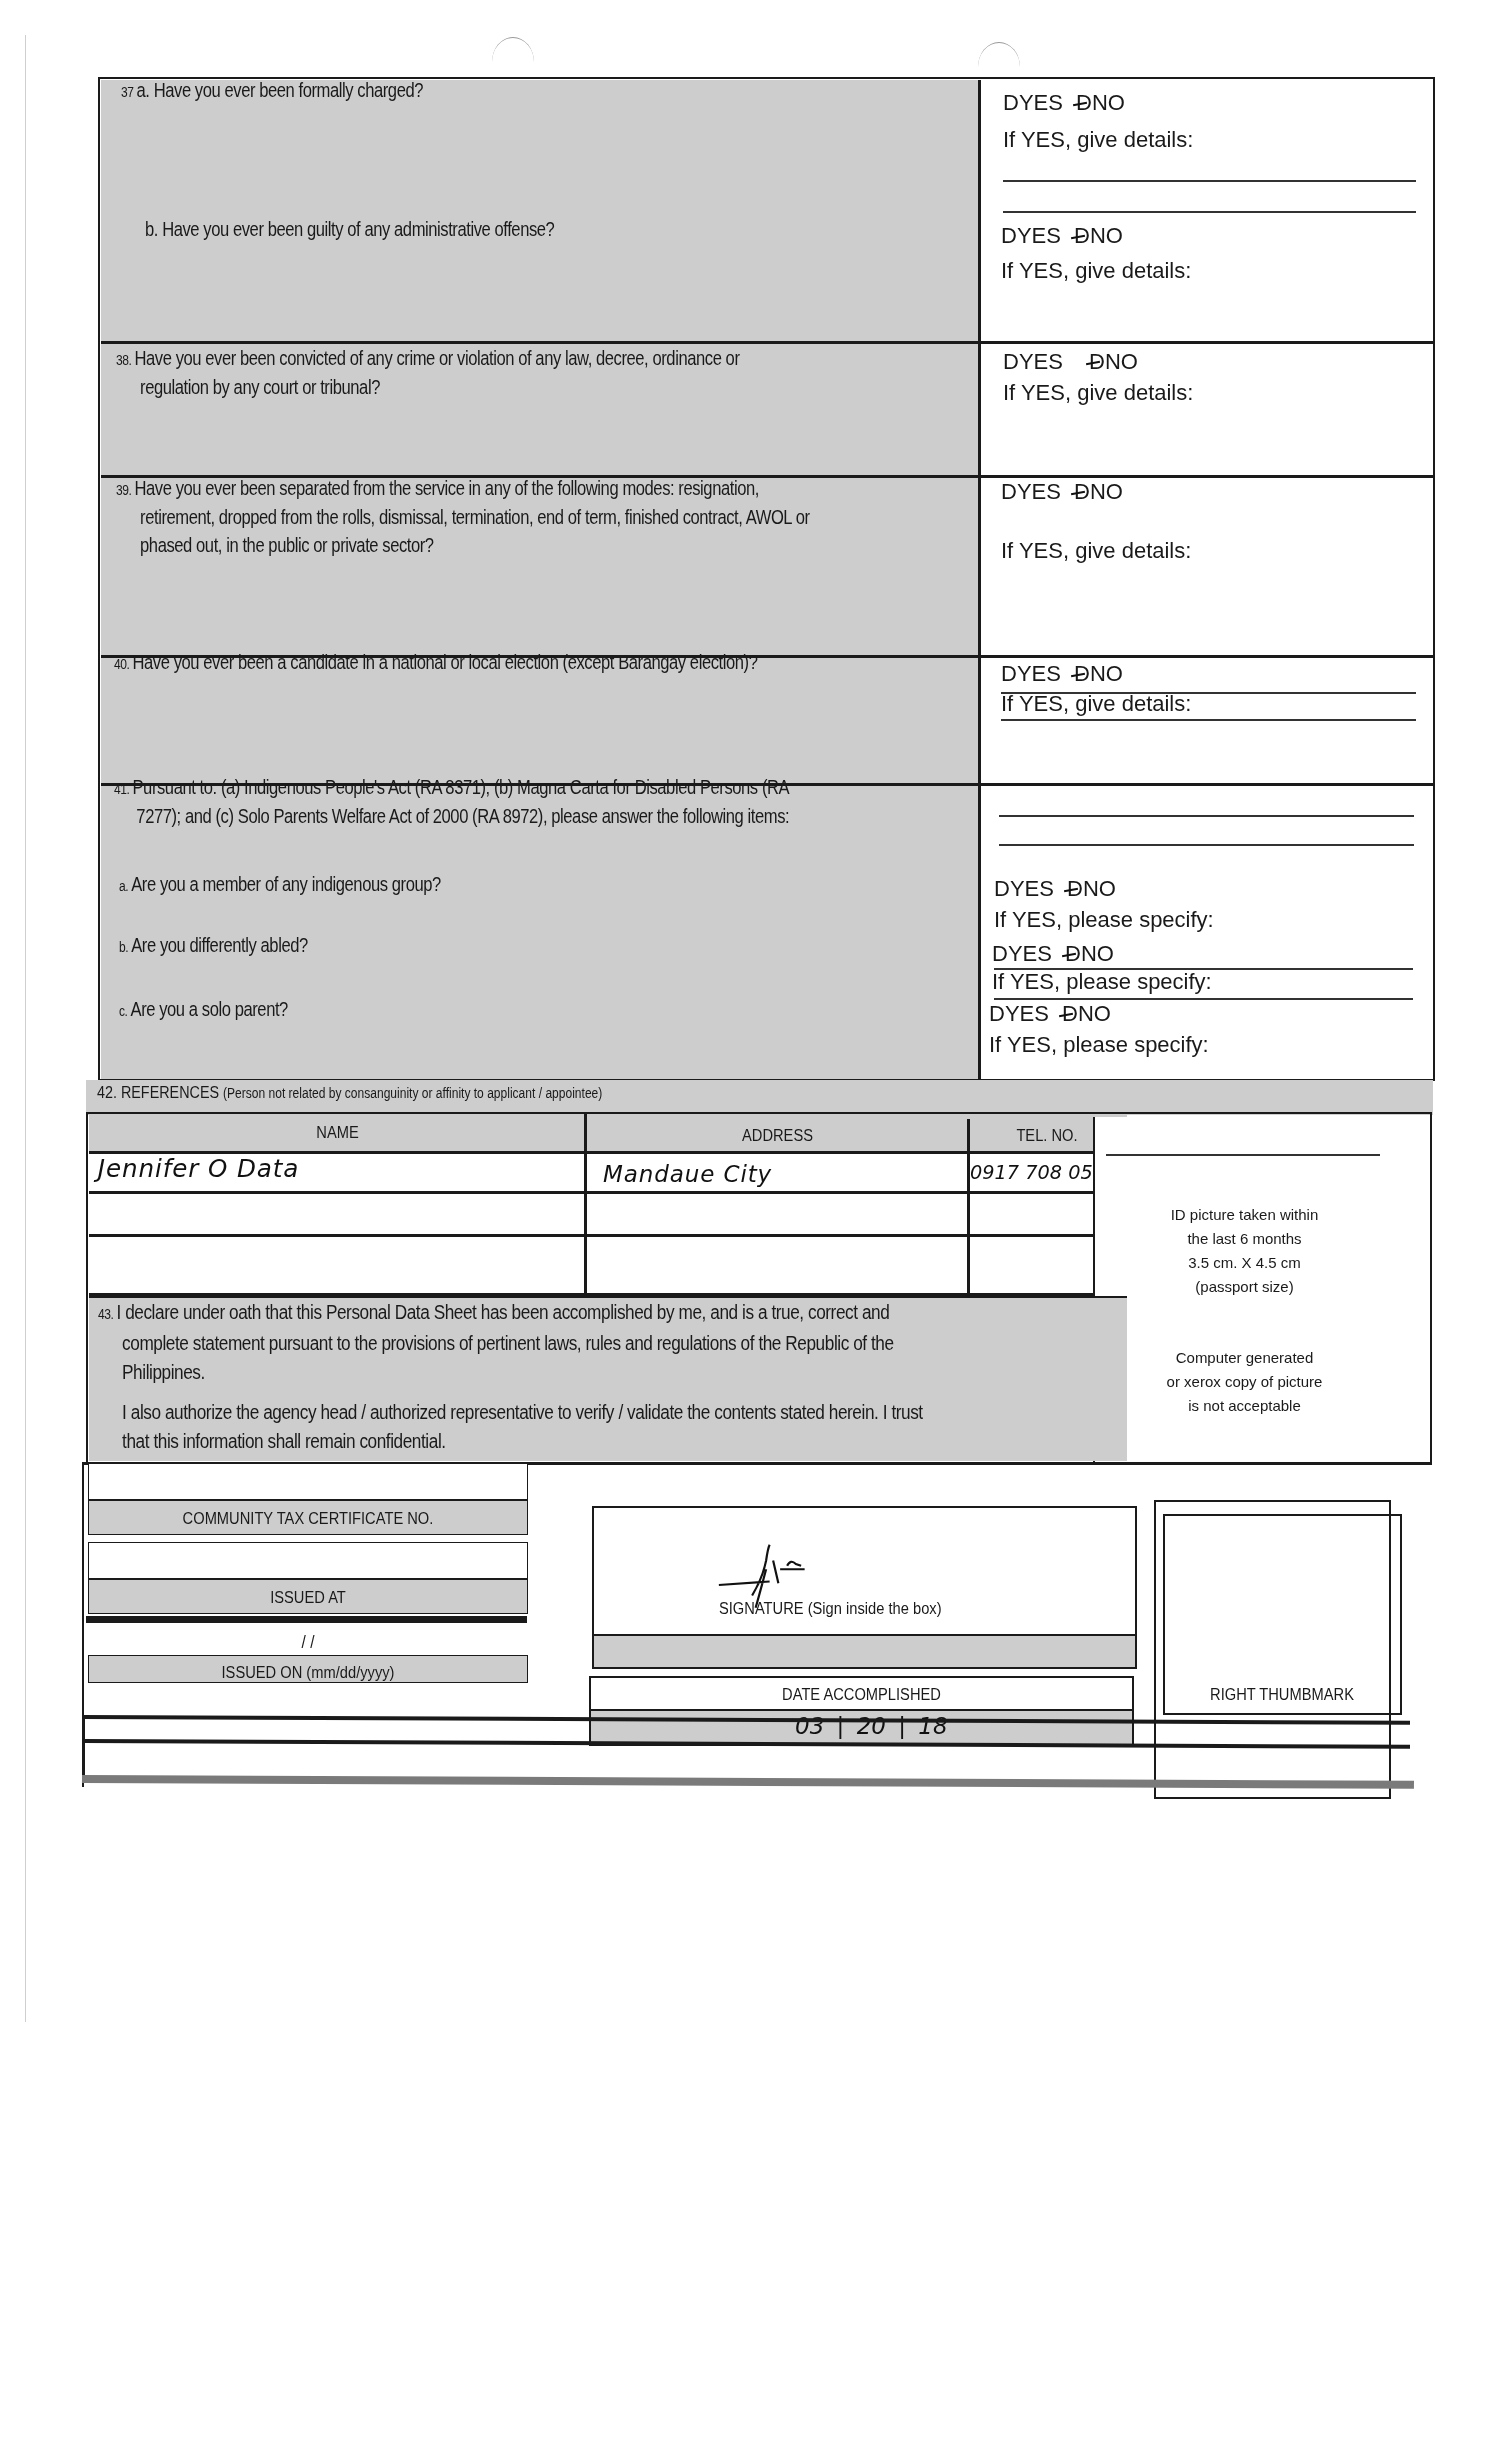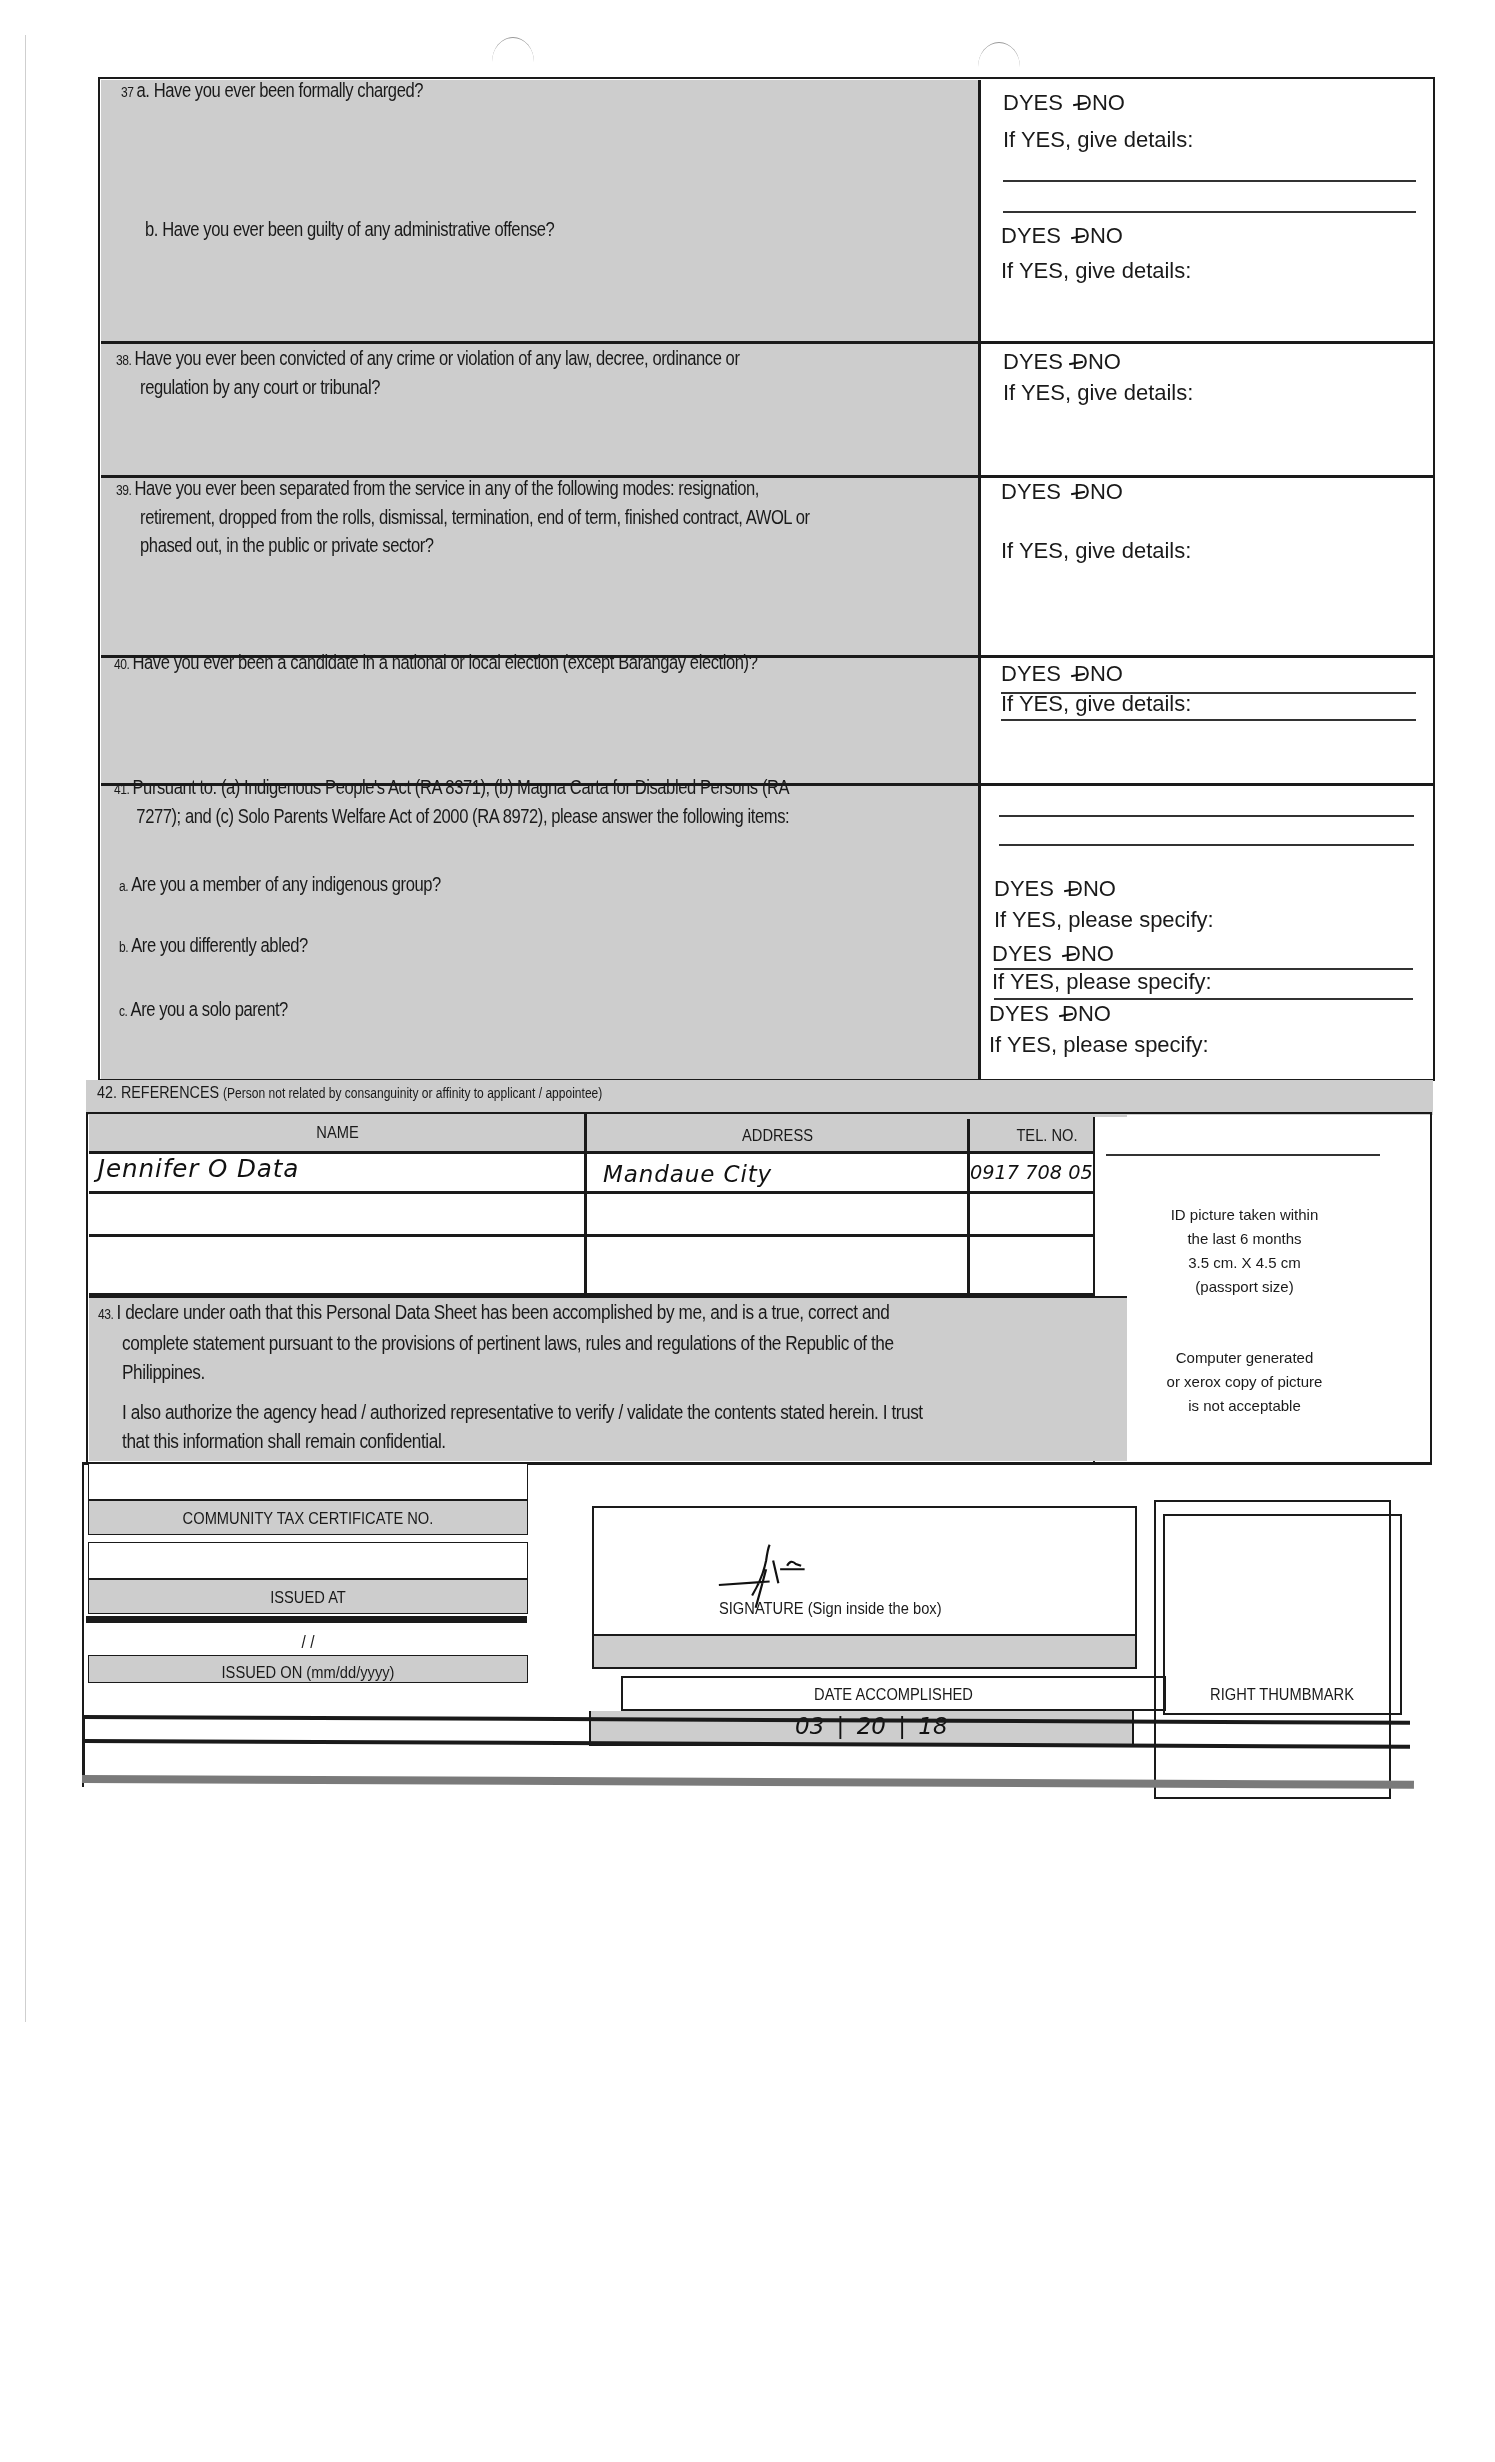--- a/index.html
+++ b/index.html
@@ -58,21 +58,21 @@
     <span style="margin-left:7px;"><span class="strike-d">D</span><span>NO</span></span></div>
   <div class="ifyes" style="margin-top:8.8px;">If YES, give details:</div>
 </div>
 
 <div class="abs q" style="left:116px;top:345px;">
   <div><span class="num">38.</span><span>Have you ever been convicted of any crime or violation of any law, decree, ordinance or</span></div>
   <div style="padding-left:28px;">regulation by any court or tribunal?</div>
 </div>
 <div class="abs" style="left:1003px;top:349px;">
   <div class="yn"><span><span>D</span><span>YES</span></span>
-    <span style="margin-left:3px;"><span class="strike-d">D</span><span>NO</span></span></div>
+    <span style="margin-left:20px;"><span class="strike-d">D</span><span>NO</span></span></div>
   <div class="ifyes" style="margin-top:5.3px;">If YES, give details:</div>
 </div>
 
 <div class="abs q" style="left:116px;top:475px;">
   <div><span class="num">39.</span><span>Have you ever been separated from the service in any of the following modes: resignation,</span></div>
   <div style="padding-left:28px;">retirement, dropped from the rolls, dismissal, termination, end of term, finished contract, AWOL or</div>
   <div style="padding-left:28px;">phased out, in the public or private sector?</div>
 </div>
 <div class="abs" style="left:1001px;top:479px;">
   <div class="yn"><span><span>D</span><span>YES</span></span>
@@ -202,21 +202,21 @@
 
 <div class="abs" style="left:592px;top:1506px;width:545px;height:130px;border:2.6px solid #1a1a1a;background:#fff;">
   <svg class="abs" style="left:123px;top:35px;" width="114" height="70" viewBox="0 0 130 80">
     <path d="M2 48 L60 44 M40 60 Q52 40 56 20 Q58 6 60 2 M56 30 Q48 60 44 74 M64 20 L70 46 M72 30 L100 30 M80 26 Q84 18 90 24 L96 26" stroke="#111" stroke-width="2.5" fill="none"></path>
   </svg>
   <div class="abs" style="left:125px;top:91px;font-size:16.7px;transform:scaleX(0.88);transform-origin:left top;white-space:nowrap;">SIGNATURE (Sign inside the box)</div>
   <div class="abs gray" style="left:0;top:125px;width:540px;height:0;"></div>
 </div>
 <div class="abs gray" style="left:592px;top:1636px;width:545px;height:33px;border:2.6px solid #1a1a1a;border-top:none;"></div>
 
-<div class="abs" style="left:589px;top:1676px;width:545px;height:35px;border:2.6px solid #1a1a1a;background:#fff;margin-left:32px;">
+<div class="abs" style="left:589px;top:1676px;width:545px;height:35px;border:2.6px solid #1a1a1a;background:#fff;">
   <div class="lbl" style="margin-top:7px;">DATE ACCOMPLISHED</div>
 </div>
 <div class="abs gray" style="left:589px;top:1711px;width:545px;height:35px;border:2.6px solid #1a1a1a;border-top:none;">
   <div class="abs hand" style="left:204px;top:1.8px;font-size:23px;letter-spacing:0;white-space:nowrap;">
     <span>03</span><span style="margin:0 12.3px;">|</span><span>20</span><span style="margin:0 12.3px;">|</span><span>18</span>
   </div>
 </div>
 
 <div class="abs" style="left:1154px;top:1500px;width:237px;height:299px;border:2.6px solid #1a1a1a;"></div>
 <div class="abs" style="left:1163px;top:1514px;width:239px;height:201px;border:2.6px solid #1a1a1a;background:transparent;">

